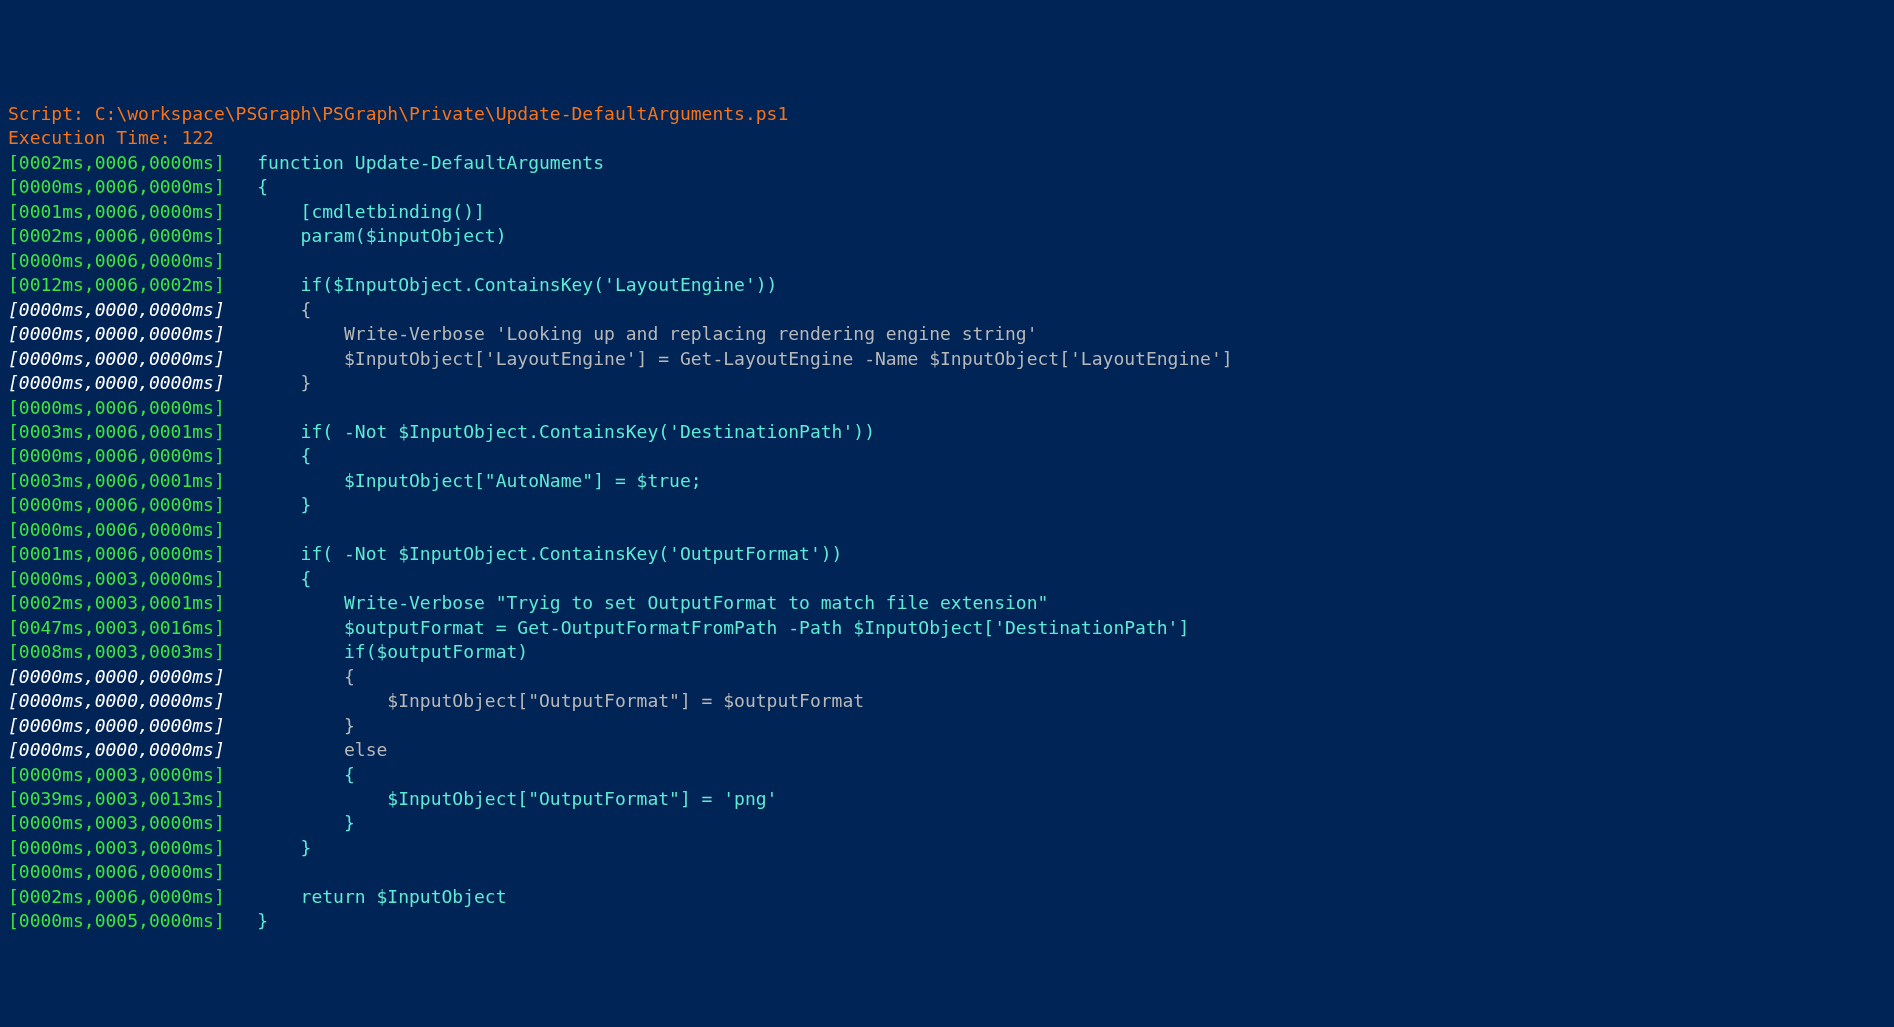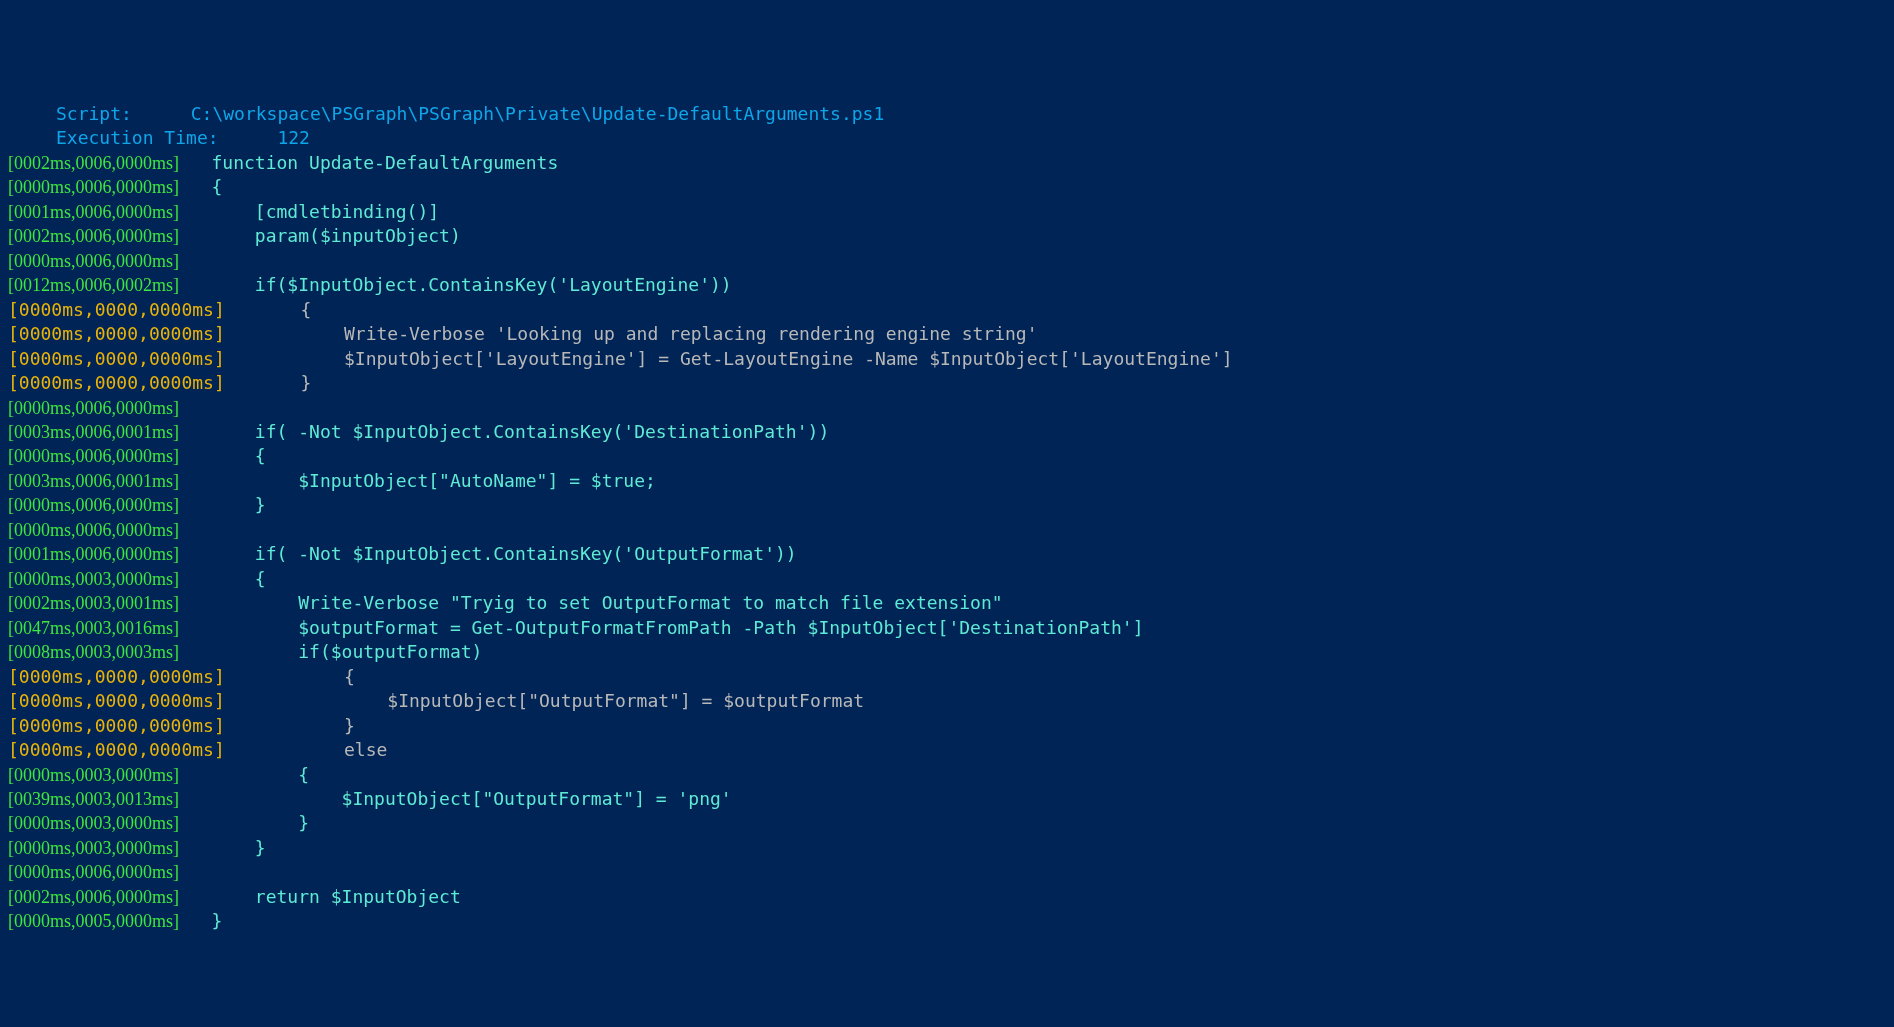--- a/index.html
+++ b/index.html
@@ -10,29 +10,28 @@
     body {
       background-color: #012456;
       font-family: 'Consolas', 'Monaco', monospace;
       font-size: 18px;
       line-height: 1.36;
       white-space: pre;
       padding: 4px 8px;
       color: #d0d0d0;
     }
     .header-green {
-      color: #0ea5e9;
-      margin-left: 48px;
+      color: #f97316;
     }
     .timing-bright {
       color: #3ee63e;
-      font-family: Liberation Serif, serif;
     }
     .timing-dim {
-      color: #eab308;
+      color: #ffffff;
+      font-style: italic;
     }
     .code-bright {
       color: #5eead4;
     }
     .code-dim {
       color: #b8b8b8;
     }
     .line {
       display: block;
     }

